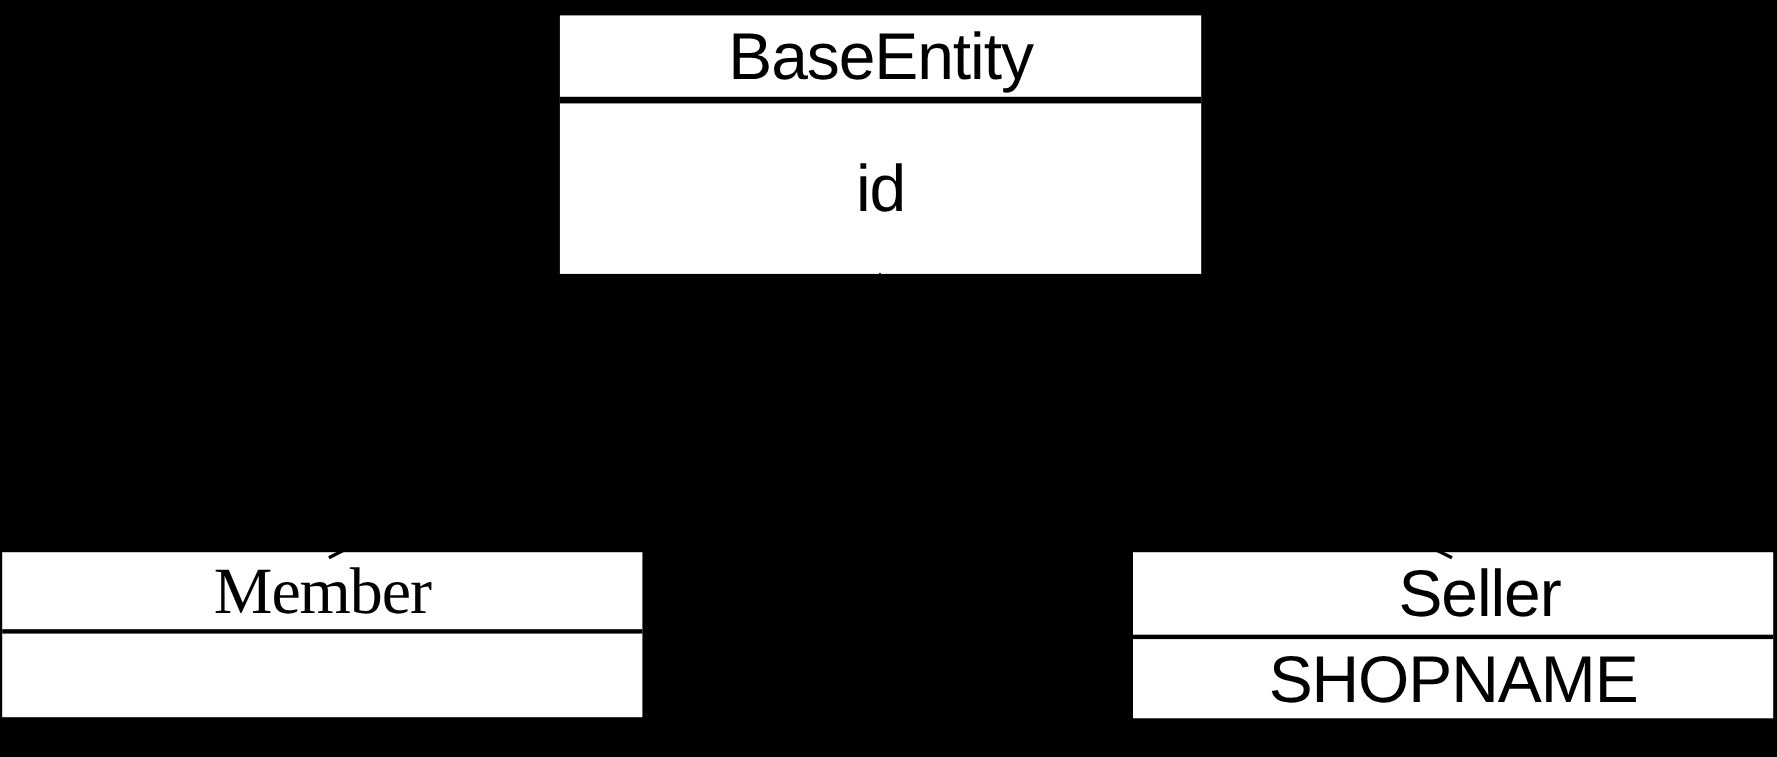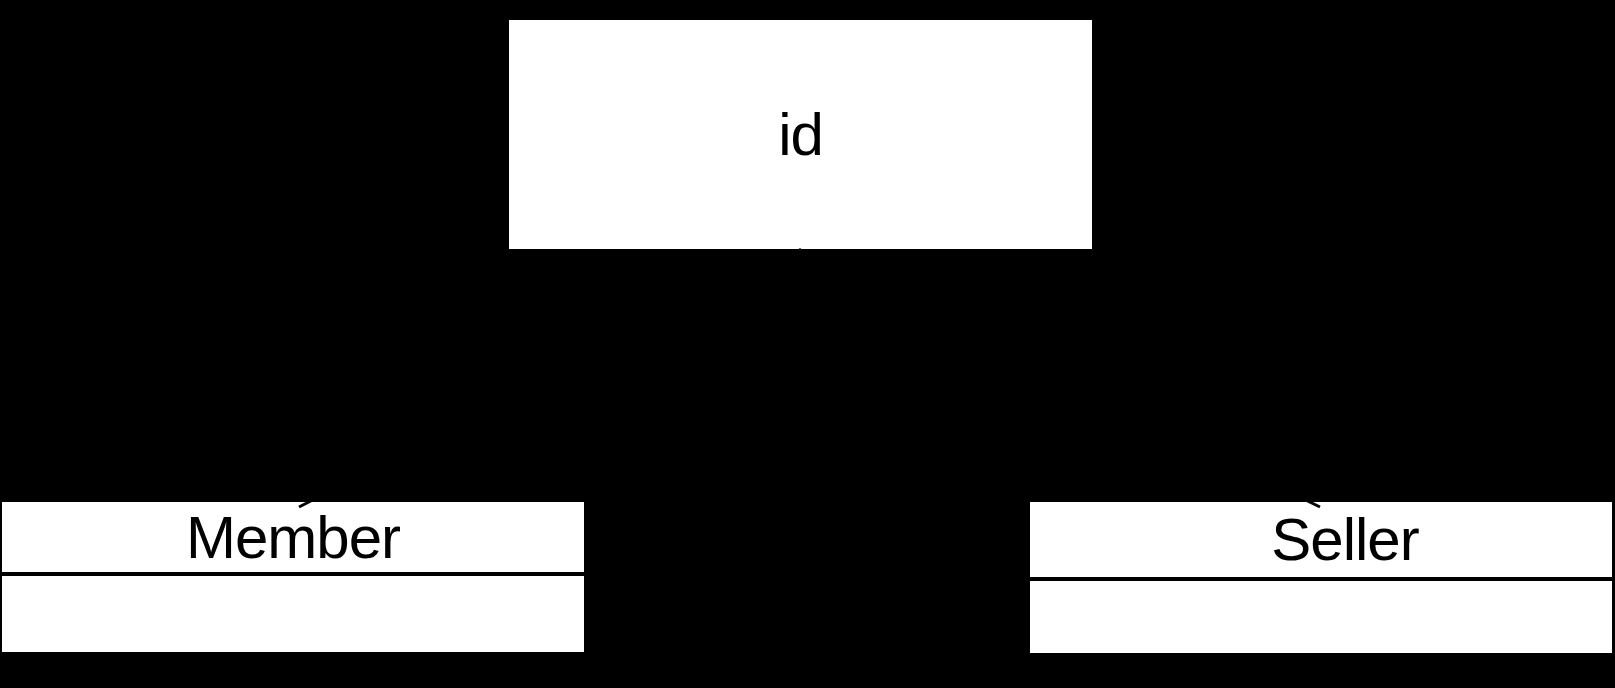--- a/index.html
+++ b/index.html
@@ -54,21 +54,21 @@
     font-weight: 300;
     letter-spacing: -1px;
     color: #000000;
     white-space: nowrap;
   }
   
   #node-baseentity { left: 509px; top: 14px;  width: 583px; height: 235px; }
   #node-baseentity .class-header    { height: 74px; }
   #node-baseentity .class-separator { height: 6px; }
   #node-member     { left: 2px;   top: 502px; width: 582px; height: 150px; }
-  #node-member .class-header        { height: 70px; }
+  #node-member .class-header        { height: 70px; font-family: Liberation Serif, serif; }
   #node-member .class-separator     { height: 4px; }
   #node-seller     { left: 1030px; top: 502px; width: 582px; height: 151px; }
   #node-seller .class-header        { height: 75px; margin-left: 48px; }
   #node-seller .class-separator     { height: 4px; }
 
   #edges-overlay {
     position: absolute;
     left: 0;
     top: 0;
     width: 1615px;
@@ -76,38 +76,44 @@
     z-index: 2;
     pointer-events: none;
   }
 </style>
 </head>
 <body>
 
 <div id="canvas">
 
   <div class="class-node" id="node-baseentity">
+    <div class="class-header">
+      <span class="class-name">BaseEntity</span>
+    </div>
     <div class="class-separator"></div>
     <div class="class-body">
       <div class="class-attribute">id</div>
     </div>
   </div>
 
   <div class="class-node" id="node-member">
     <div class="class-header">
       <span class="class-name">Member</span>
     </div>
     <div class="class-separator"></div>
   </div>
 
   <div class="class-node" id="node-seller">
     <div class="class-header">
       <span class="class-name">Seller</span>
     </div>
     <div class="class-separator"></div>
+    <div class="class-body">
+      <div class="class-attribute">SHOPNAME</div>
+    </div>
   </div>
 
   <svg id="edges-overlay" viewBox="0 0 1615 688" xmlns="http://www.w3.org/2000/svg">
 
     <path d="M 299 507 L 800 252" stroke="#000000" stroke-width="3" fill="none"></path>
     <polygon points="800,251 786,279 814,279" fill="none" stroke="#000000" stroke-width="3"></polygon>
 
     <path d="M 1320 507 L 800 252" stroke="#000000" stroke-width="3" fill="none"></path>
     <polygon points="800,251 786,279 814,279" fill="none" stroke="#000000" stroke-width="3"></polygon>
   </svg>

